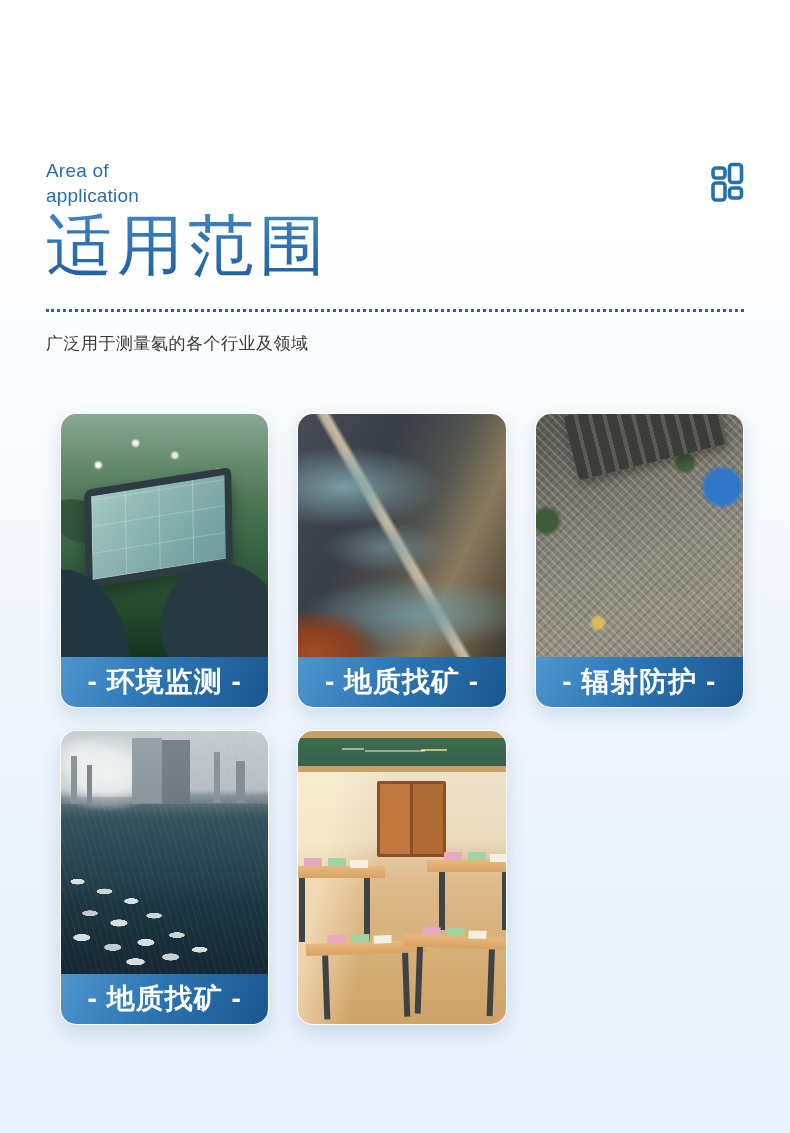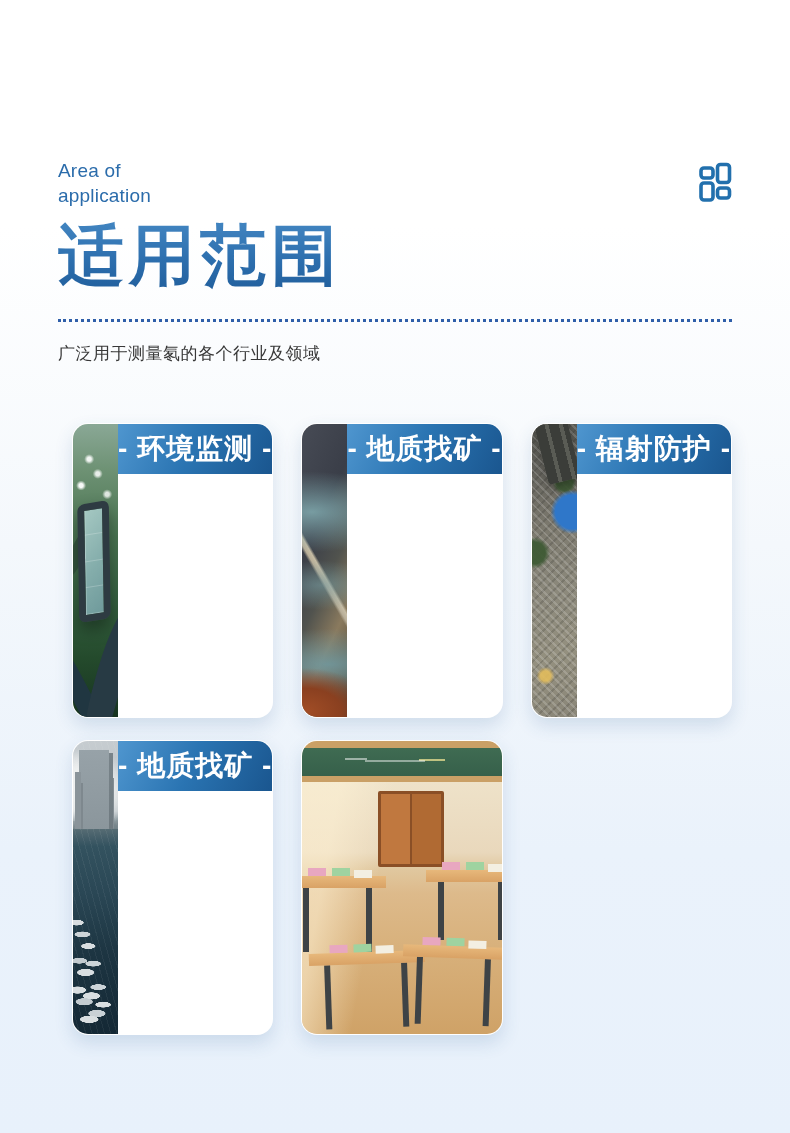--- a/index.html
+++ b/index.html
@@ -9,28 +9,28 @@
     --subtitle:#383838;
   }
   *{margin:0;padding:0;box-sizing:border-box;}
   html,body{width:790px;}
   body{
     height:1133px;
     font-family:"Liberation Sans","DejaVu Sans",sans-serif;
     background:linear-gradient(180deg,#ffffff 0%,#ffffff 20%,#f4f8fc 48%,#eaf2fb 75%,#e8f1fb 100%);
     overflow:hidden;
   }
-  .content{padding:0 58px;}
+  .content{padding:0 46px;}
   .eyebrow-row{padding-top:158px;display:flex;justify-content:space-between;align-items:flex-start;}
   .eyebrow{font-size:19px;line-height:1.34;color:var(--accent);letter-spacing:.2px;}
   .grid-icon{margin-top:4px;}
   .page-title{
-    margin-top:10px;
+    margin-top:0;
     font-family:"Liberation Serif","DejaVu Serif",serif;
-    font-weight:700;
+    font-weight:400;
     font-size:66px;
     line-height:1.12;
     letter-spacing:5px;
     background:linear-gradient(180deg,#4386c2 0%,#2d6fae 55%,#215e9c 100%);
     -webkit-background-clip:text;
     background-clip:text;
     color:transparent;
   }
   .divider{margin-top:26px;border-top:3px dotted var(--dot);height:0;}
   .subtitle{margin-top:20px;font-size:17px;color:var(--subtitle);letter-spacing:.5px;}
@@ -38,21 +38,21 @@
     margin-top:58px;
     display:grid;
     grid-template-columns:repeat(3,1fr);
     gap:22px 14px;
   }
   .card{
     height:295px;
     border-radius:16px;
     overflow:hidden;
     display:flex;
-    flex-direction:row;
+    flex-direction:column;
     border:1px solid rgba(255,255,255,.85);
     box-shadow:0 8px 18px rgba(42,93,150,.16);
     background:#fff;
     margin-left:14px;
   }
   .photo{position:relative;flex:1;overflow:hidden;}
   .band{
     height:50px;flex:0 0 50px;
     display:flex;align-items:center;justify-content:center;
     background:linear-gradient(115deg,var(--band-a) 0%,var(--band-m) 48%,var(--band-b) 100%);

